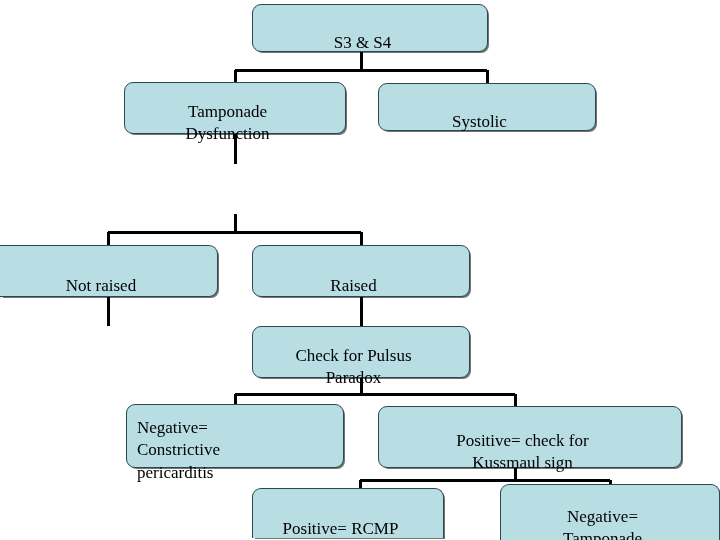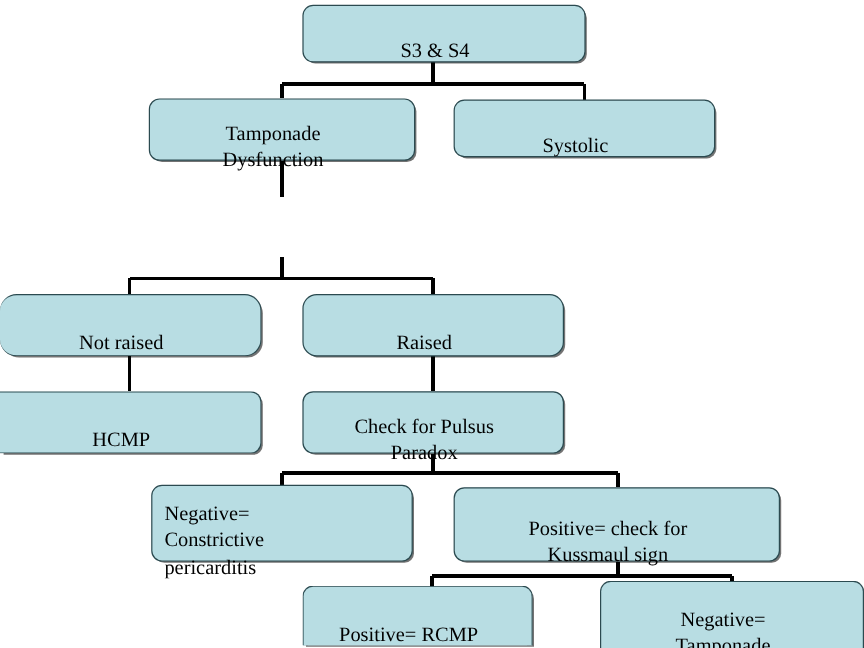--- a/index.html
+++ b/index.html
@@ -108,44 +108,41 @@
   <div class="node" style="left:124px; top:82px; width:222px; height:52px;">
     <div class="label">Tamponade
 Dysfunction</div>
   </div>
 
   <div class="node" style="left:378px; top:83px; width:218px; height:48px;text-decoration:underline;">
     <div class="label">Systolic</div>
   </div>
 
 
-  <div class="node clip-left" style="left:0px; top:245px; width:218px; height:52px;border-radius:14px;">
+  <div class="node clip-left" style="left:0px; top:245px; width:218px; height:52px;">
     <div class="label">Not raised</div>
   </div>
 
-  <div class="node" style="left:252px; top:245px; width:218px; height:52px;border-radius:12px;">
+  <div class="node" style="left:252px; top:245px; width:218px; height:52px;">
     <div class="label">Raised</div>
   </div>
 
-  <div class="node clip-left" style="left:0px; top:326px; width:218px; height:52px;">
-    <div class="label">HCMP</div>
-  </div>
 
   <div class="node" style="left:252px; top:326px; width:218px; height:52px;padding-left:20px;">
     <div class="label">Check for Pulsus
 Paradox</div>
   </div>
 
   <div class="node align-left" style="left:126px; top:404px; width:218px; height:64px;">
     <div class="label">Negative=
 Constrictive
 pericarditis</div>
   </div>
 
-  <div class="node" style="left:378px; top:406px; width:272px; height:62px;">
+  <div class="node" style="left:378px; top:406px; width:304px; height:62px;">
     <div class="label">Positive= check for
 Kussmaul sign</div>
   </div>
 
   <div class="node clip-bottom" style="left:252px; top:488px; width:192px; height:50px;">
     <div class="label">Positive= RCMP</div>
   </div>
 
   <div class="node clip-bottom" style="left:500px; top:484px; width:220px; height:56px;">
     <div class="label">Negative=

